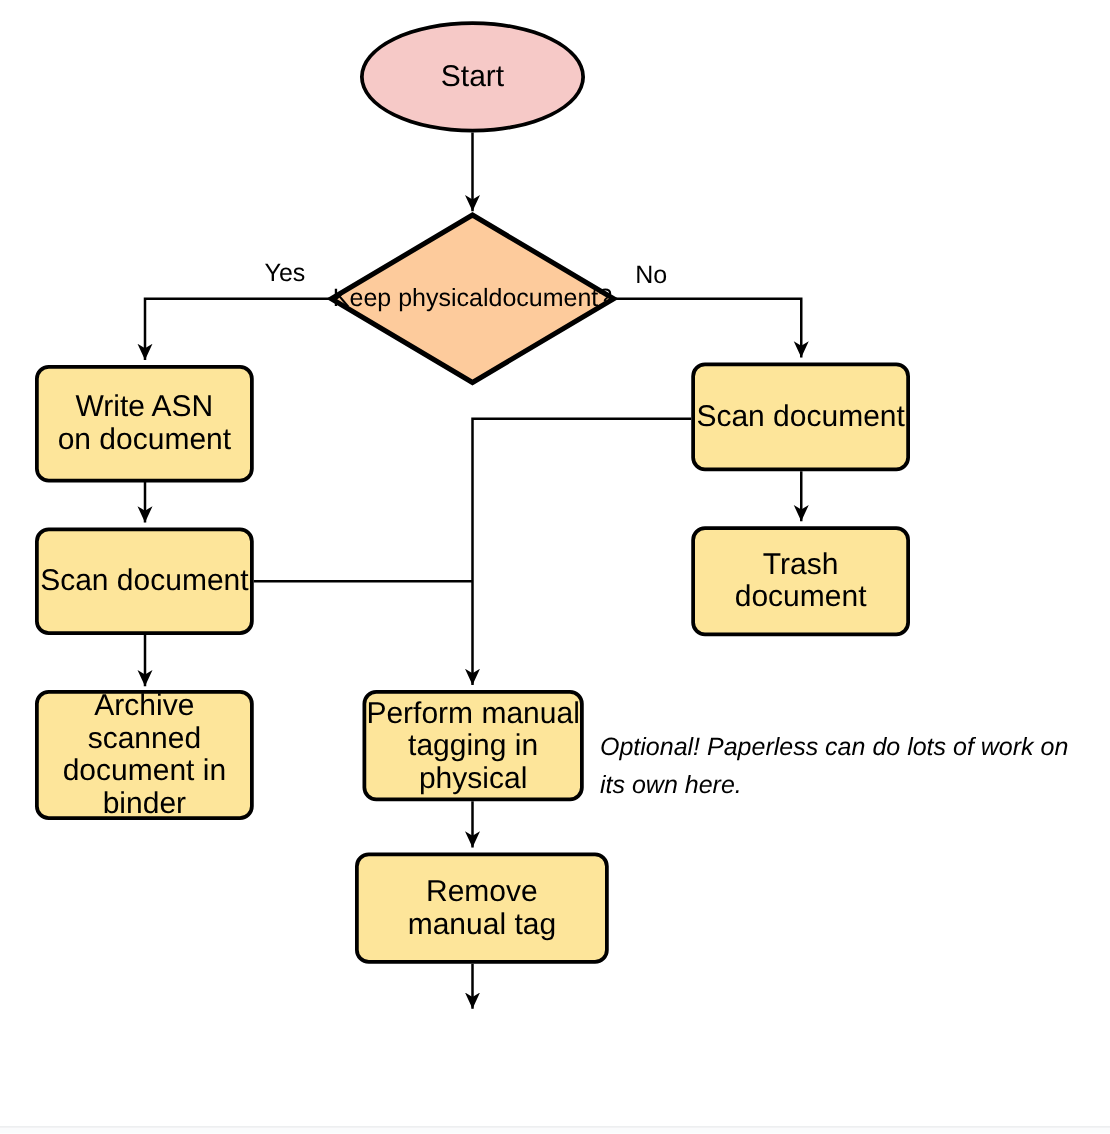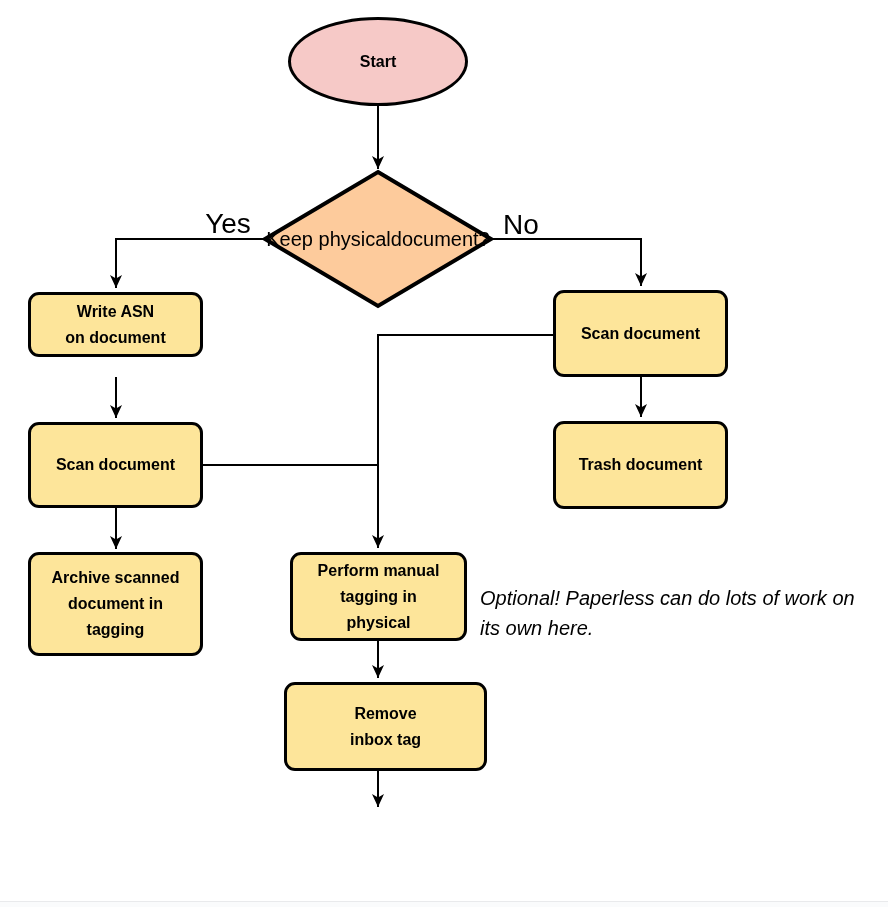--- a/index.html
+++ b/index.html
@@ -10,34 +10,34 @@
     font-family:"Liberation Sans", sans-serif;
     color:#000;
     overflow:hidden;
   }
   .connectors{position:absolute;left:0;top:0;width:888px;height:907px;}
   .edge{stroke:var(--stroke,#000);stroke-width:2;fill:none;}
   .diamond{fill:var(--decision-fill,#fdcb9c);stroke:var(--stroke,#000);stroke-width:4;}
   .node{
     position:absolute;box-sizing:border-box;
     display:flex;flex-direction:column;align-items:center;justify-content:center;
-    text-align:center;font-size:16px;line-height:26px;font-weight:bold;
+    text-align:center;font-size:24px;line-height:26px;
   }
   .process{
     background:var(--process-fill,#fde59a);
     border:3.5px solid var(--stroke,#000);
     border-radius:11px;
   }
   .terminal{
     background:var(--terminal-fill,#f6c9c7);
     border:3.5px solid var(--stroke,#000);
     border-radius:50%;
   }
   .decision-label{position:absolute;display:flex;flex-direction:row;align-items:center;justify-content:center;text-align:center;font-size:20px;line-height:26px;}
-  .edge-label{position:absolute;font-size:28px;text-align:center;}
+  .edge-label{position:absolute;font-size:20px;text-align:center;}
   .annotation{
     position:absolute;font-style:italic;font-size:20px;line-height:30px;
   }
   .bottom-strip{position:absolute;left:0;top:901px;width:888px;height:6px;background:#fafbfc;border-top:1px solid #e9eaec;}
 </style>
 </head>
 <body>
 
 <div class="canvas">
 
@@ -67,33 +67,33 @@
   </div>
 
   <div class="decision-label" style="left:266px;top:172px;width:224px;height:134px">
     <div>Keep physical</div>
     <div>document?</div>
   </div>
 
   <div class="edge-label" style="left:198px;top:208px;width:60px">Yes</div>
   <div class="edge-label" style="left:493px;top:209px;width:56px">No</div>
 
-  <div class="node process" style="left:28px;top:292px;width:175px;height:65px">
+  <div class="node process" style="left:28px;top:292px;width:175px;height:94px">
     <div>Write ASN</div>
     <div>on document</div>
   </div>
 
   <div class="node process" style="left:28px;top:422px;width:175px;height:86px">
     <div>Scan document</div>
   </div>
 
   <div class="node process" style="left:28px;top:552px;width:175px;height:104px">
     <div>Archive scanned</div>
     <div>document in</div>
-    <div>tagging</div>
+    <div>binder</div>
   </div>
 
   <div class="node process" style="left:553px;top:290px;width:175px;height:87px">
     <div>Scan document</div>
   </div>
 
   <div class="node process" style="left:553px;top:421px;width:175px;height:88px">
     <div>Trash document</div>
   </div>
 
@@ -103,18 +103,18 @@
     <div>physical</div>
   </div>
 
   <div class="annotation" style="left:480px;top:583px">
     <div>Optional! Paperless can do lots of work on</div>
     <div>its own here.</div>
   </div>
 
   <div class="node process" style="left:284px;top:682px;width:203px;height:89px">
     <div>Remove</div>
-    <div>inbox tag</div>
+    <div>manual tag</div>
   </div>
 
 
   <div class="bottom-strip"></div>
 </div>
 
 </body></html>

